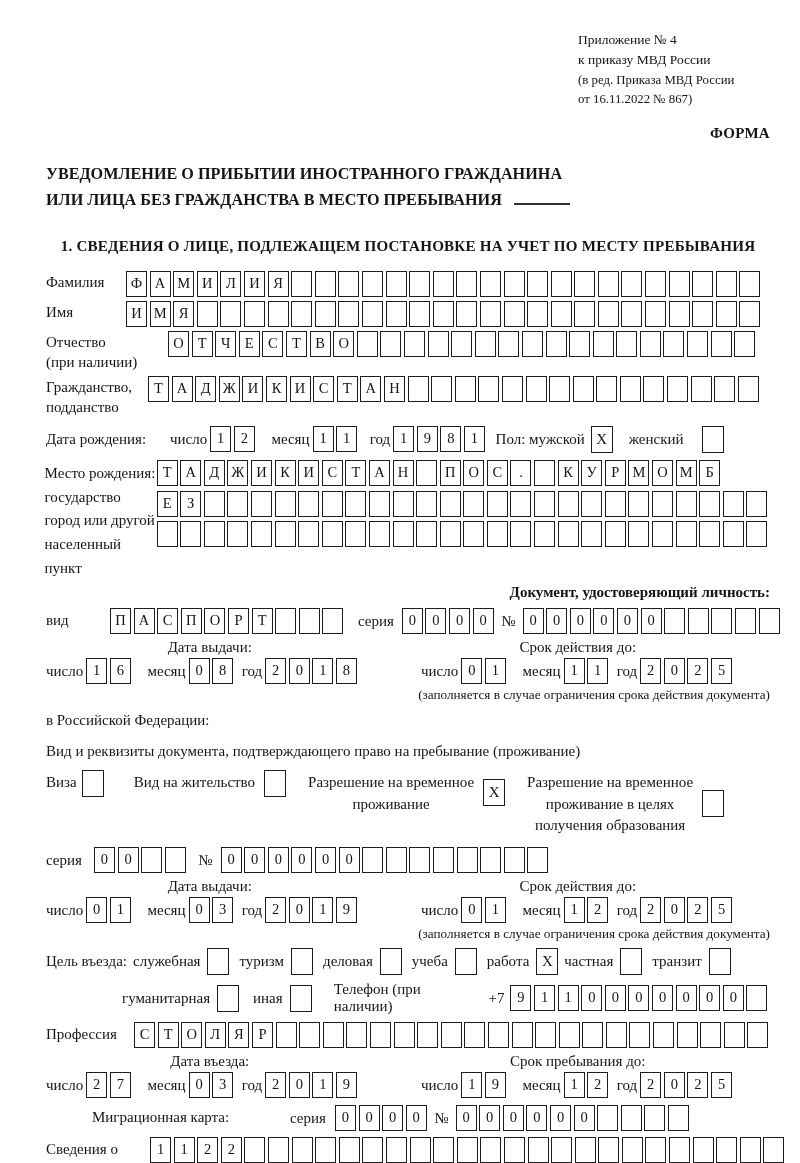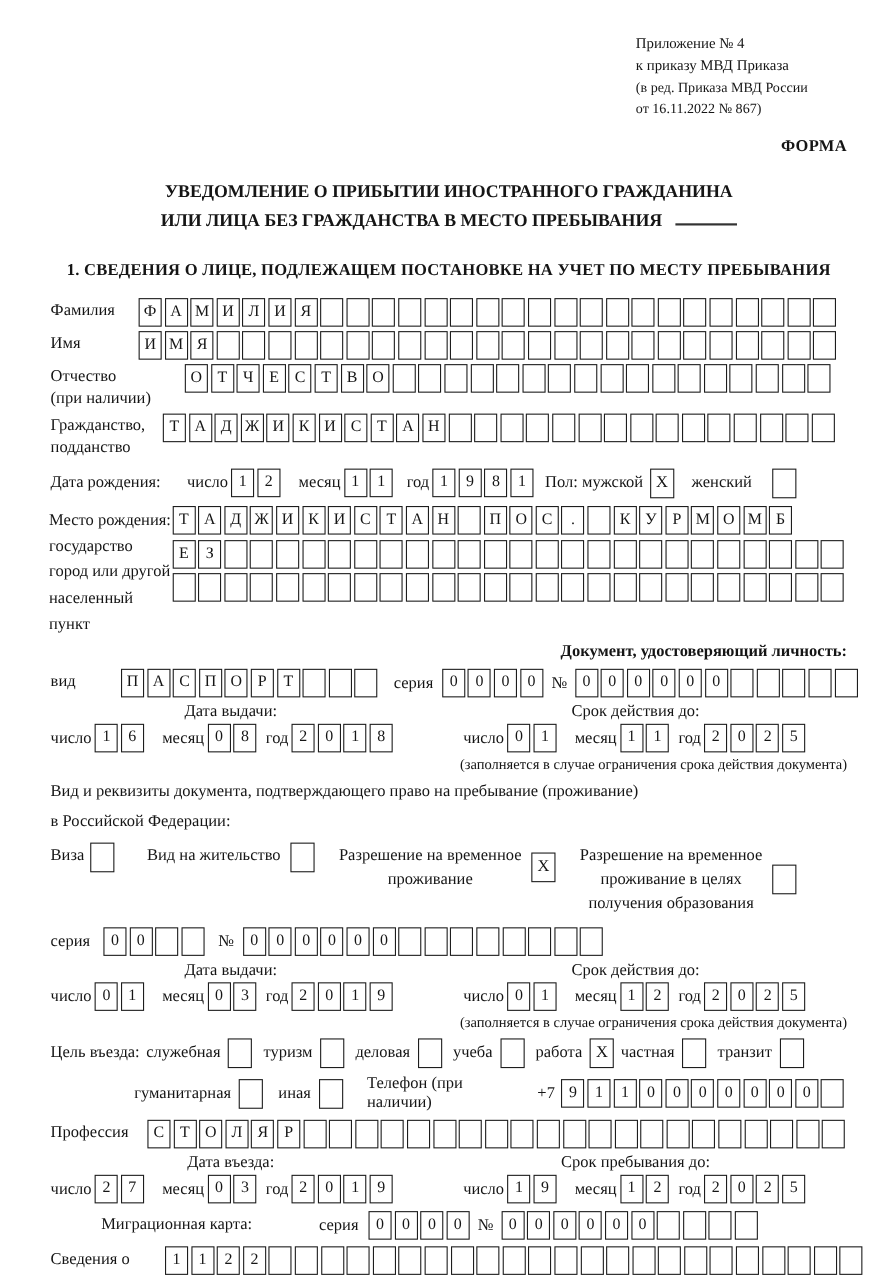--- a/index.html
+++ b/index.html
@@ -5,21 +5,21 @@
   html,body{margin:0;padding:0;background:#ffffff;}
   body{
     width:800px;height:1163px;overflow:hidden;box-sizing:border-box;
     padding:30px 30px 0 46px;
     font-family:"Liberation Serif","DejaVu Serif",serif;
     color:#151515;font-size:15px;
   }
   .hdr-right{margin-left:auto;width:192px;font-size:13.5px;line-height:1.5;}
   .hdr-right .amend{font-size:12.8px;}
   .forma{text-align:right;font-weight:bold;font-size:15px;margin-top:16px;letter-spacing:.3px;}
-  .title{text-align:center;font-weight:bold;font-size:16.2px;line-height:1.6;margin-top:20px;}
+  .title{font-weight:bold;font-size:16.2px;line-height:1.6;margin-top:20px;}
   .blank{display:inline-block;width:56px;border-bottom:2px solid #333;margin-left:12px;height:14px;}
   .section-h{text-align:center;font-weight:bold;font-size:15.1px;margin-top:24px;margin-bottom:16px;letter-spacing:.2px;}
   .frow{display:flex;align-items:flex-start;margin-bottom:4px;}
   .vcenter{align-items:center;}
   .flabel{flex-shrink:0;white-space:pre-line;line-height:1.32;padding-top:2px;}
   .w80{width:80px;} .w122{width:122px;} .w102{width:102px;} .w112{width:112px;}
   .w64{width:64px;} .w88{width:88px;} .w170{width:176px;margin-left:46px;} .w104{width:104px;}
   .cells{display:flex;flex-shrink:0;}
   .cell{
     width:21px;height:26px;box-sizing:border-box;border:1.6px solid #1d1d1d;
@@ -50,21 +50,21 @@
   .purpose-row .cb{margin-left:7px;margin-right:10px;}
   .stack .cells{margin-bottom:4.6px;}
 </style>
 </head>
 <body>
 
 <div>
 
   <div class="hdr-right">
     <div>Приложение № 4</div>
-    <div>к приказу МВД Приказа</div>
+    <div>к приказу МВД России</div>
     <div class="amend">(в ред. Приказа МВД России</div>
     <div class="amend">от 16.11.2022 № 867)</div>
   </div>
 
   <div class="forma">ФОРМА</div>
 
   <div class="title">
     <div>УВЕДОМЛЕНИЕ О ПРИБЫТИИ ИНОСТРАННОГО ГРАЖДАНИНА</div>
     <div><span>ИЛИ ЛИЦА БЕЗ ГРАЖДАНСТВА В МЕСТО ПРЕБЫВАНИЯ</span><span class="blank"></span></div>
   </div>
@@ -396,22 +396,22 @@
       <div class="cells">
           <span class="cell">2</span>
           <span class="cell">0</span>
           <span class="cell">2</span>
           <span class="cell">5</span>
         </div>
     </div>
   </div>
   <div class="note-right">(заполняется в случае ограничения срока действия документа)</div>
 
+  <div class="intro" style="margin-top:0;">в Российской Федерации:</div>
   <div class="intro">Вид и реквизиты документа, подтверждающего право на пребывание (проживание)</div>
-  <div class="intro" style="margin-top:0;">в Российской Федерации:</div>
 
   <div class="opts">
     <div class="opt">
       <span class="opt-label">Виза</span>
       <span class="cb" style="margin-left:5px;"></span>
     </div>
     <div class="opt gap30">
       <span class="opt-label">Вид на жительство</span>
       <span class="cb"></span>
     </div>

